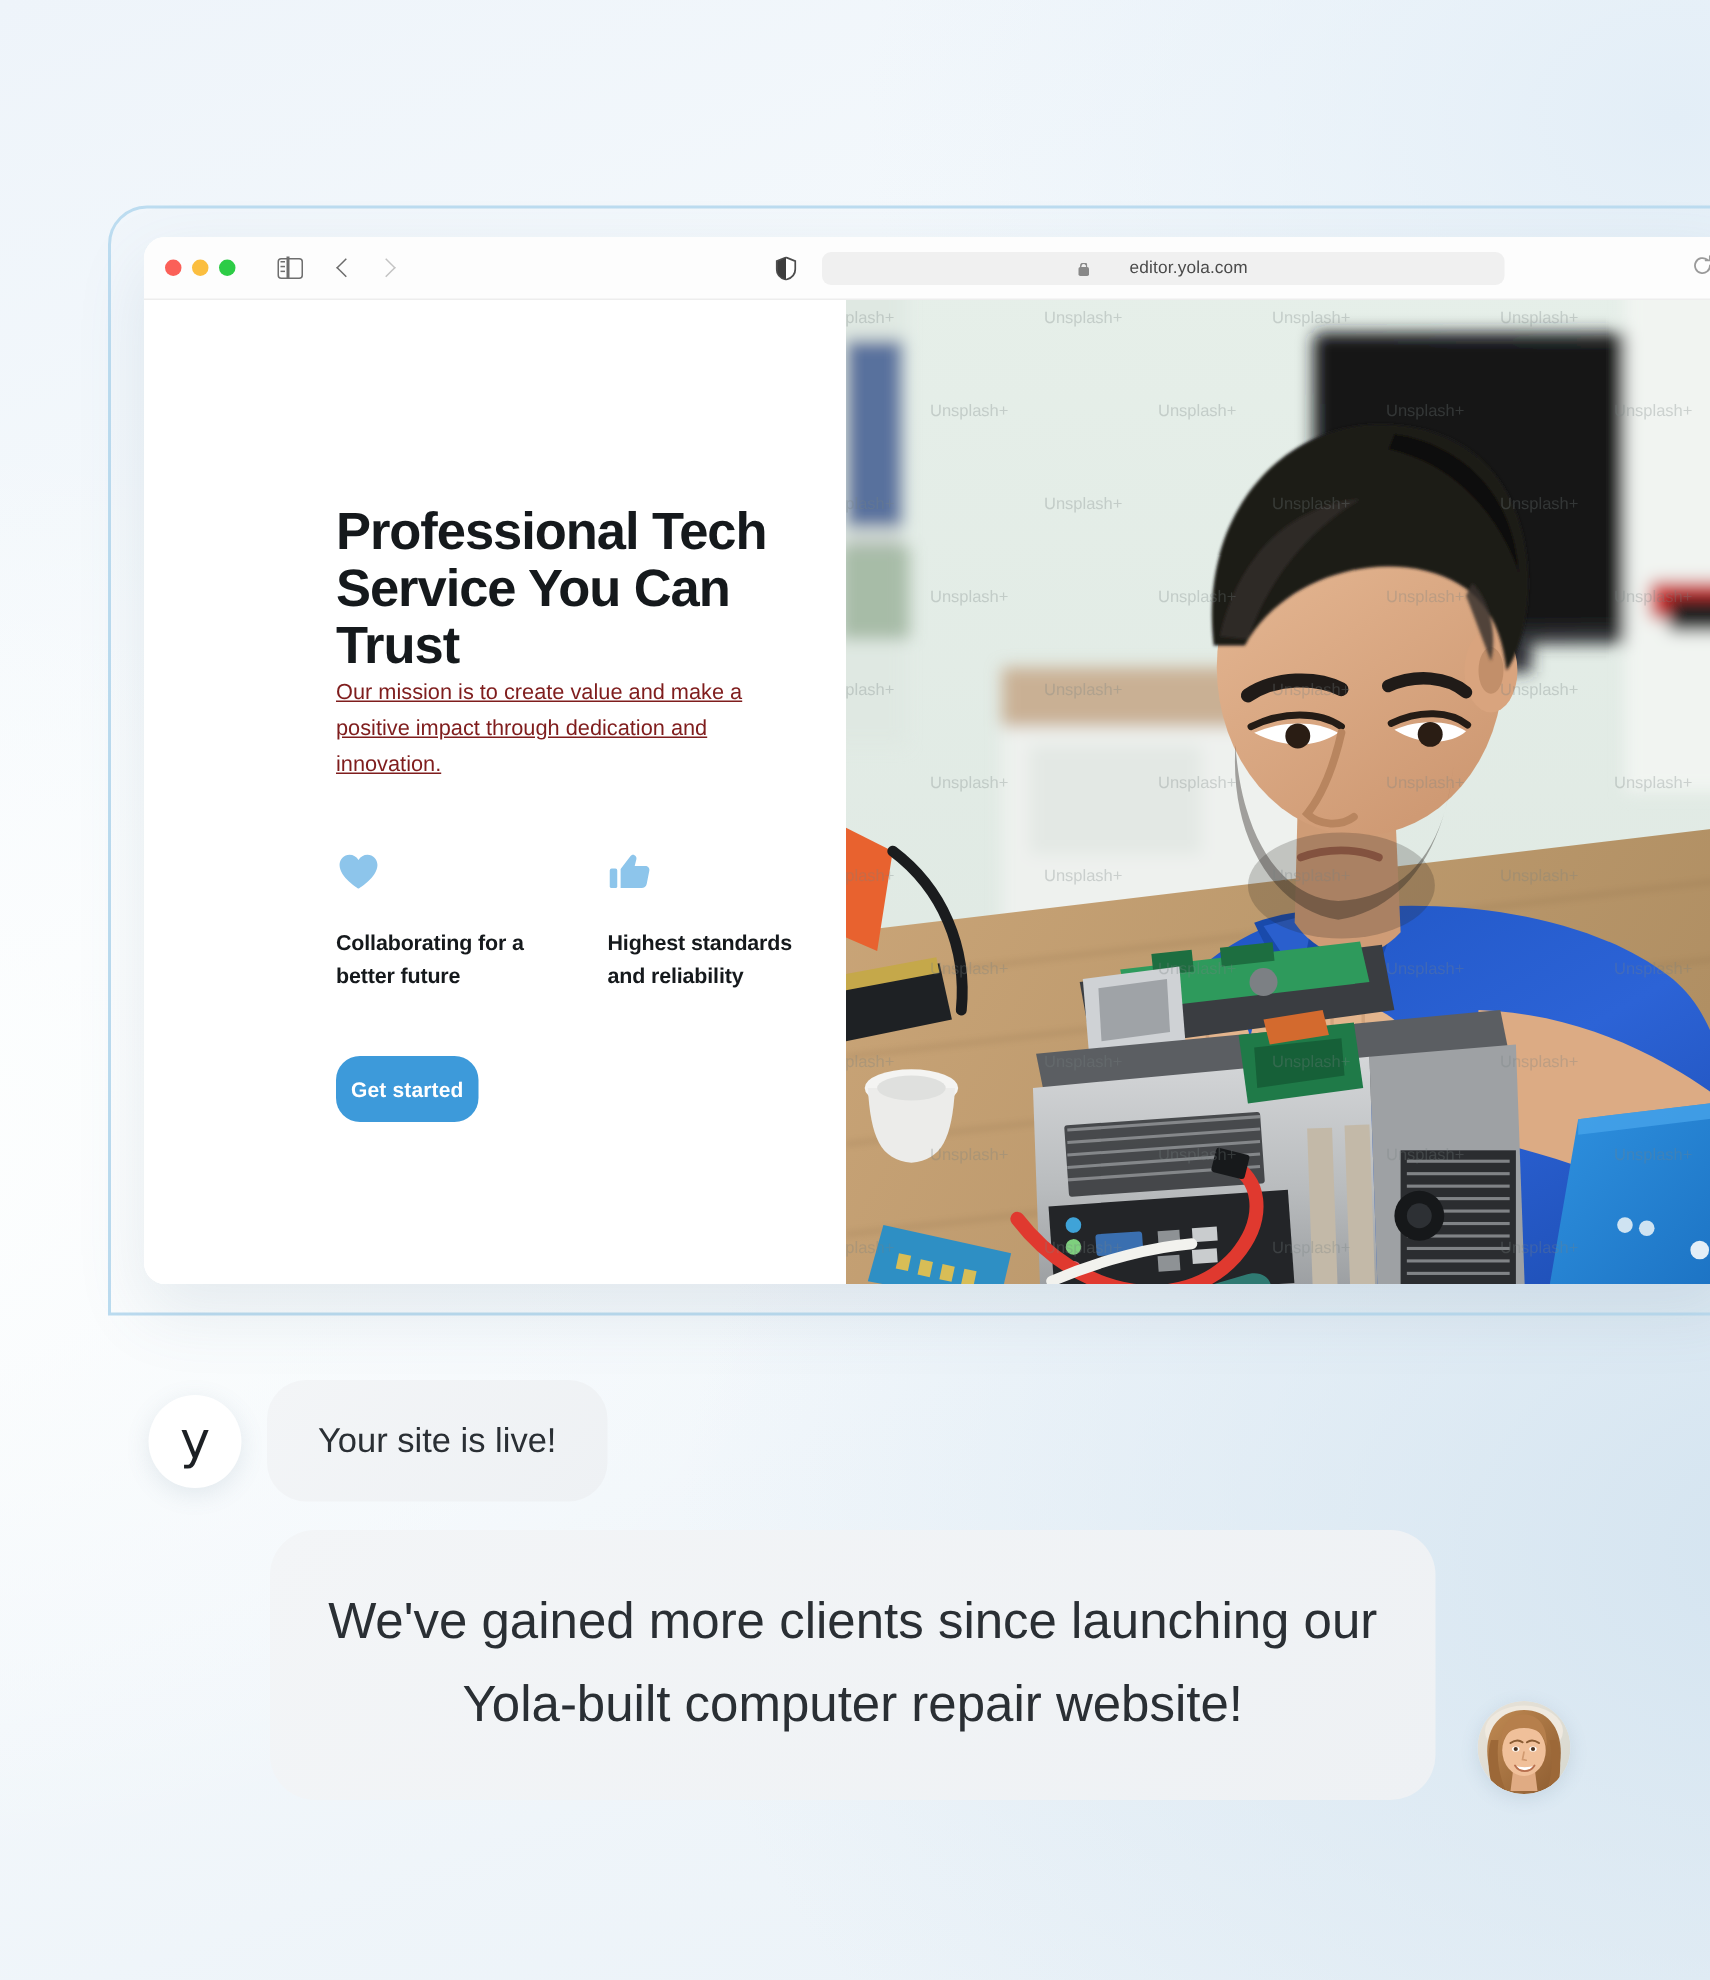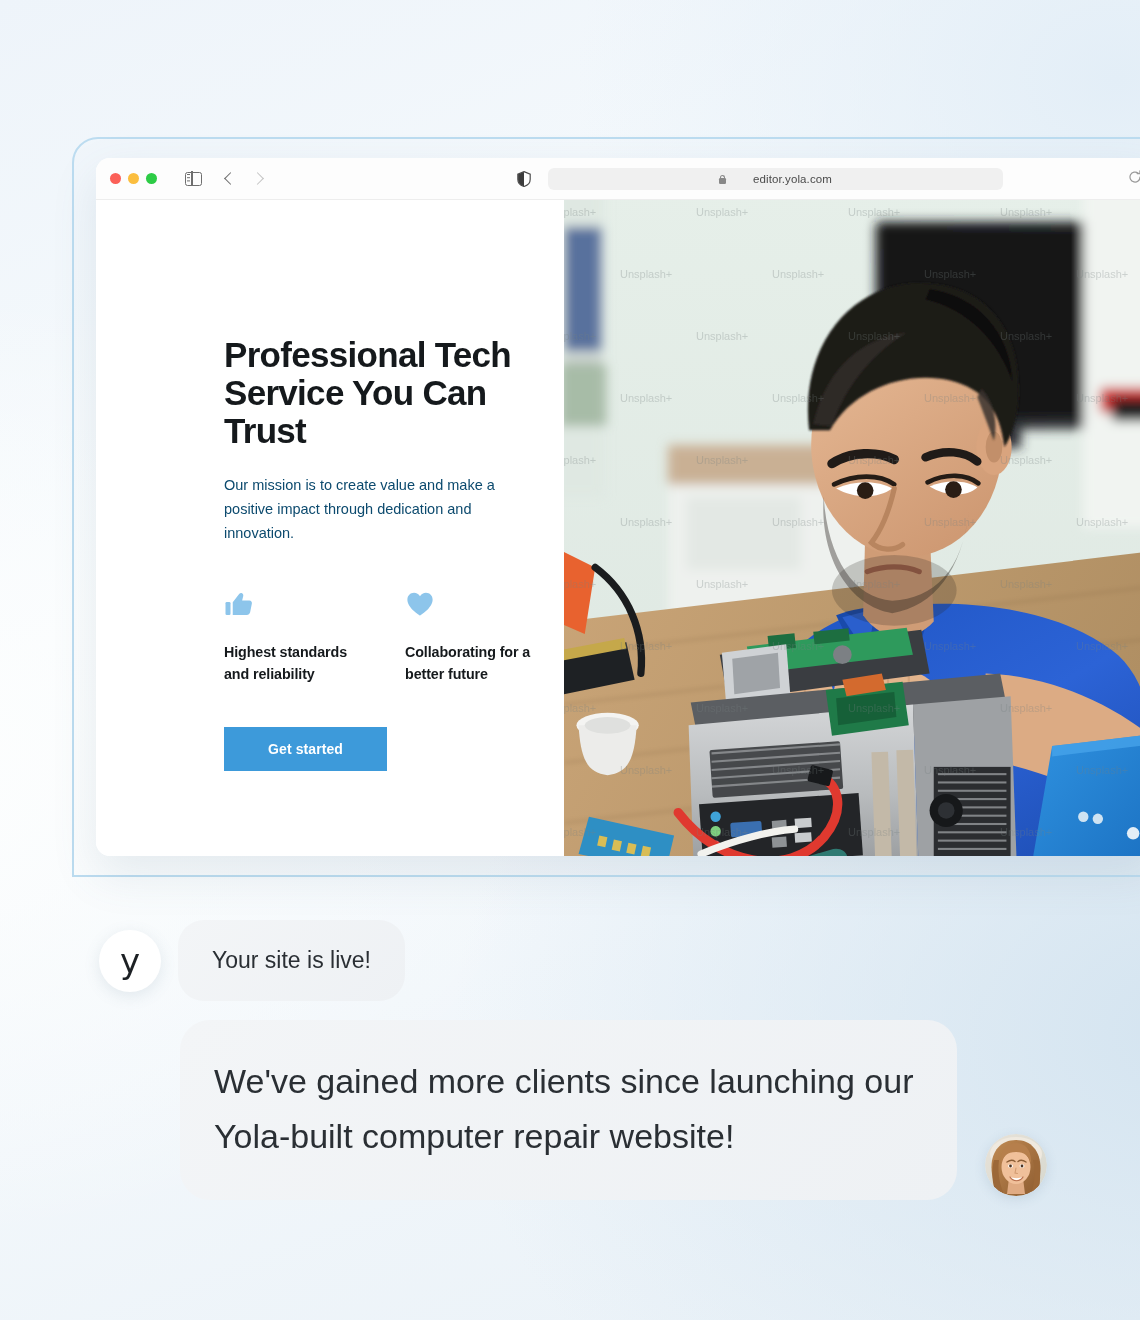--- a/index.html
+++ b/index.html
@@ -57,31 +57,32 @@
   .url-text{ font-size:11.5px; color:#4a4a4a; letter-spacing:.1px; }
   .reload{ position:absolute; right:14px; top:12px; width:14px; height:14px; }
 
   .site{ display:flex; height:656px; }
   .site-left{ width:468px; background:#fff; padding:136px 0 0 128px; }
   .headline{
     font-size:35px; line-height:1.085; font-weight:700; color:#15191c;
     letter-spacing:-.7px; max-width:305px;
   }
   .subcopy{
-    margin-top:23px; font-size:14.5px; line-height:1.66; color:#0c4a6e;
+    font-size:14.5px; line-height:1.66; color:#7f1d1d;
     max-width:282px;
+    text-decoration:underline;
   }
   .features{ margin-top:44px; display:flex; gap:41px; }
   .feature{ width:140px; }
   .feat-ico{ height:30px; margin-bottom:23px; color:#8dc5eb; }
   .feat-label{ font-size:14.3px; line-height:1.5; font-weight:700; color:#15191c; letter-spacing:-.1px; }
   .cta{
     margin-top:42px; display:inline-block; background:#3d9ada; color:#fff;
     font-size:14px; font-weight:700; letter-spacing:.1px;
-    padding:14px 44px; border-radius:0; border:none; cursor:pointer;
+    padding:14px 10px; border-radius:16px; border:none; cursor:pointer;
     font-family:"Liberation Sans", sans-serif;
   }
 
   
   .site-right{ flex:1; position:relative; overflow:hidden; background:#dfe7e3; }
   .wm{
     position:absolute; inset:0;
     background-image:
       repeating-linear-gradient(to right, rgba(0,0,0,0) 0 152px, rgba(0,0,0,0) 152px 152px);
     z-index:6; pointer-events:none;
@@ -94,21 +95,21 @@
   
   .chat-row-1{ position:absolute; left:99px; top:920px; display:flex; align-items:center; gap:17px; }
   .yola-avatar{
     width:62px; height:62px; border-radius:50%; background:#fff;
     box-shadow:0 4px 16px rgba(90,120,145,.14);
     display:flex; align-items:center; justify-content:center;
   }
   .yola-y{ font-size:34px; line-height:1; color:#1c2024; font-weight:400; font-family:"DejaVu Sans", sans-serif; }
   .bubble{
     background:linear-gradient(135deg,#f3f5f7 0%,#eef1f4 100%);
-    border-radius:26px; color:#2a2f34;
+    border-radius:26px; color:#2a2f34;text-align:center;
   }
   .bubble-1{ padding:27px 34px; font-size:23px; }
   .chat-row-2{ position:absolute; left:180px; top:1020px; display:flex; align-items:flex-end; gap:28px; }
   .bubble-2{ width:777px; padding:34px 34px 36px; font-size:34px; line-height:1.62; border-radius:30px; }
   .person-avatar{
     width:62px; height:62px; border-radius:50%; overflow:hidden; flex:0 0 62px;
     box-shadow:0 3px 12px rgba(90,120,145,.16); margin-bottom:4px; position:relative;
   }
 </style>
 </head>
@@ -160,34 +161,34 @@
   <div class="site">
 
     <div class="site-left">
       <h1 class="headline">Professional Tech Service You Can Trust</h1>
       <p class="subcopy">Our mission is to create value and make a positive impact through dedication and innovation.</p>
 
       <div class="features">
         <div class="feature">
           <div class="feat-ico">
             <svg width="30" height="30" viewBox="0 0 24 24" fill="#8dc5eb">
+              <path d="M12 21.1 C12 21.1 1.9 15.2 1.9 8.5 C1.9 5.3 4.3 3.0 7.2 3.0 C9.2 3.0 11 4.1 12 5.8 C13 4.1 14.8 3.0 16.8 3.0 C19.7 3.0 22.1 5.3 22.1 8.5 C22.1 15.2 12 21.1 12 21.1 Z"></path>
+            </svg>
+          </div>
+          <div class="feat-label">Collaborating for a better future</div>
+        </div>
+
+        <div class="feature">
+          <div class="feat-ico">
+            <svg width="30" height="30" viewBox="0 0 24 24" fill="#8dc5eb">
               <rect x="1.2" y="10.4" width="4" height="10.4" rx="1"></rect>
               <path d="M7 10.6 L12.1 4.0 C12.7 3.2 13.6 2.9 14.4 3.3 C15.3 3.7 15.6 4.6 15.4 5.5 L14.5 9.1 L20.3 9.1 C21.6 9.1 22.6 10.3 22.3 11.6 L20.9 18.6 C20.6 19.9 19.5 20.8 18.2 20.8 L7 20.8 Z"></path>
             </svg>
           </div>
           <div class="feat-label">Highest standards and reliability</div>
-        </div>
-
-        <div class="feature">
-          <div class="feat-ico">
-            <svg width="30" height="30" viewBox="0 0 24 24" fill="#8dc5eb">
-              <path d="M12 21.1 C12 21.1 1.9 15.2 1.9 8.5 C1.9 5.3 4.3 3.0 7.2 3.0 C9.2 3.0 11 4.1 12 5.8 C13 4.1 14.8 3.0 16.8 3.0 C19.7 3.0 22.1 5.3 22.1 8.5 C22.1 15.2 12 21.1 12 21.1 Z"></path>
-            </svg>
-          </div>
-          <div class="feat-label">Collaborating for a better future</div>
         </div>
       </div>
 
       <button class="cta">Get started</button>
     </div>
 
     <div class="site-right">
       <svg viewBox="0 0 570 660" preserveAspectRatio="xMidYMid slice" style="width:100%;height:100%;display:block">
         <defs>
           <linearGradient id="wallg" x1="0" y1="0" x2="0" y2="1">

